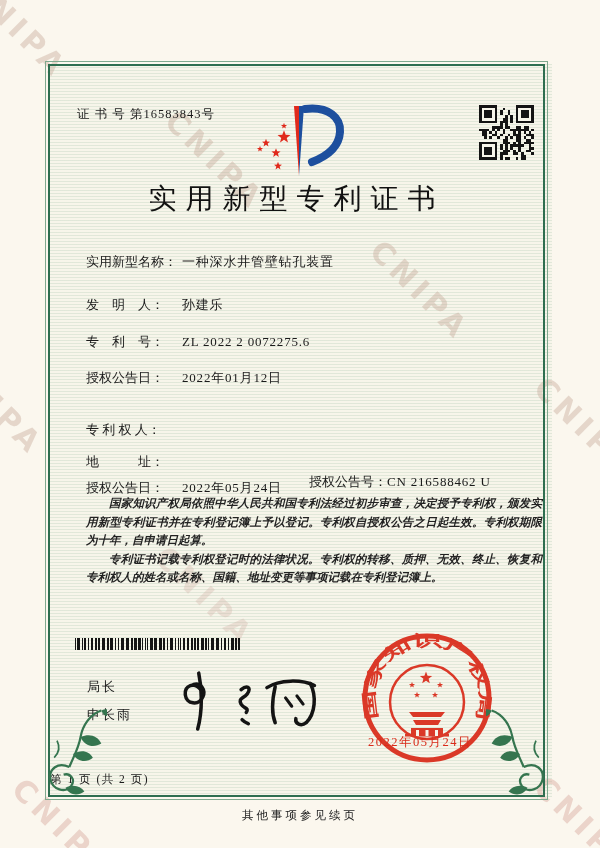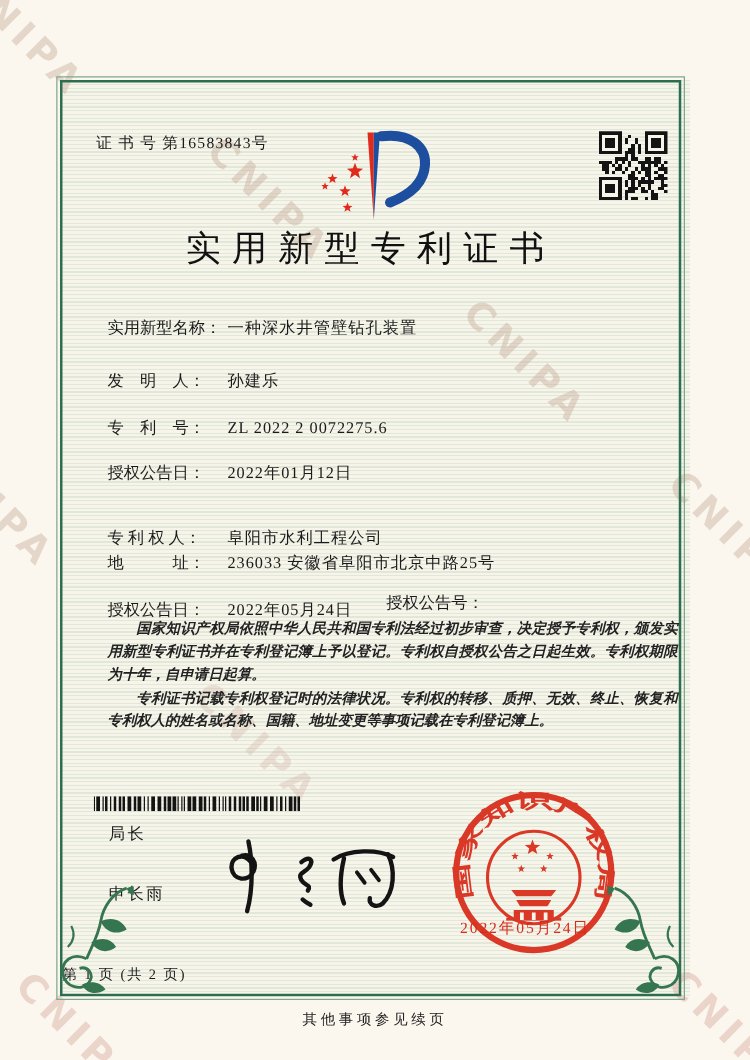--- a/index.html
+++ b/index.html
@@ -51,21 +51,21 @@
   .row .val{letter-spacing:.8px;}
   
   .body-text{
     position:absolute;left:36px;top:428px;width:456px;
     font-size:11.5px;line-height:18.5px;text-align:justify;
     font-style:italic;color:#222;
   }
   .body-text p{margin:0;text-indent:2em;font-weight:bold;}
   
   .barcode{position:absolute;left:25px;top:570px;width:166px;height:12px;}
-  .signer-title{position:absolute;left:37px;top:592px;font-size:13px;letter-spacing:2px;}
+  .signer-title{position:absolute;left:37px;top:612px;font-size:13px;letter-spacing:2px;}
   .signer-name{position:absolute;left:37px;top:640px;font-size:13px;letter-spacing:2px;}
   .signature{position:absolute;left:126px;top:602px;}
   .seal{position:absolute;left:310px;top:562px;opacity:.93;}
   .seal-date{
     position:absolute;left:318px;top:668px;z-index:5;
     font-size:12.5px;letter-spacing:1.5px;color:#d92b1a;white-space:nowrap;
   }
   .page-no{
     position:absolute;left:0;right:0;top:706px;
     font-size:11.5px;letter-spacing:1.5px;
@@ -259,32 +259,31 @@
   <div class="row" style="top:266px">
     <span class="lbl">专　利　号：</span>
     <span class="val">ZL 2022 2 0072275.6</span>
   </div>
   <div class="row" style="top:302px">
     <span class="lbl">授权公告日：</span>
     <span class="val">2022年01月12日</span>
   </div>
   <div class="row" style="top:354px">
     <span class="lbl">专 利 权 人：</span>
-    <span class="val">阜阳市水利工程公司</span>
-  </div>
-  <div class="row" style="top:374px">
+  </div>
+  <div class="row" style="top:386px">
     <span class="lbl">地　　　址：</span>
-    <span class="val">236033 安徽省阜阳市北京中路25号</span>
   </div>
   <div class="row" style="top:412px">
     <span class="lbl">授权公告日：</span>
     <span class="val">2022年05月24日</span>
   </div>
   <div class="row" style="top:406px;left:259px">
     <span class="lbl" style="width:auto">授权公告号：</span>
+    <span class="val">CN 216588462 U</span>
   </div>
 
   <div class="body-text">
     <p>国家知识产权局依照中华人民共和国专利法经过初步审查，决定授予专利权，颁发实用新型专利证书并在专利登记簿上予以登记。专利权自授权公告之日起生效。专利权期限为十年，自申请日起算。</p>
     <p>专利证书记载专利权登记时的法律状况。专利权的转移、质押、无效、终止、恢复和专利权人的姓名或名称、国籍、地址变更等事项记载在专利登记簿上。</p>
   </div>
 
   <div class="barcode" id="barcode"><svg width="166" height="12">
         <rect x="0" y="0" width="1" height="12" fill="#141414"></rect>
         <rect x="2" y="0" width="3" height="12" fill="#141414"></rect>

